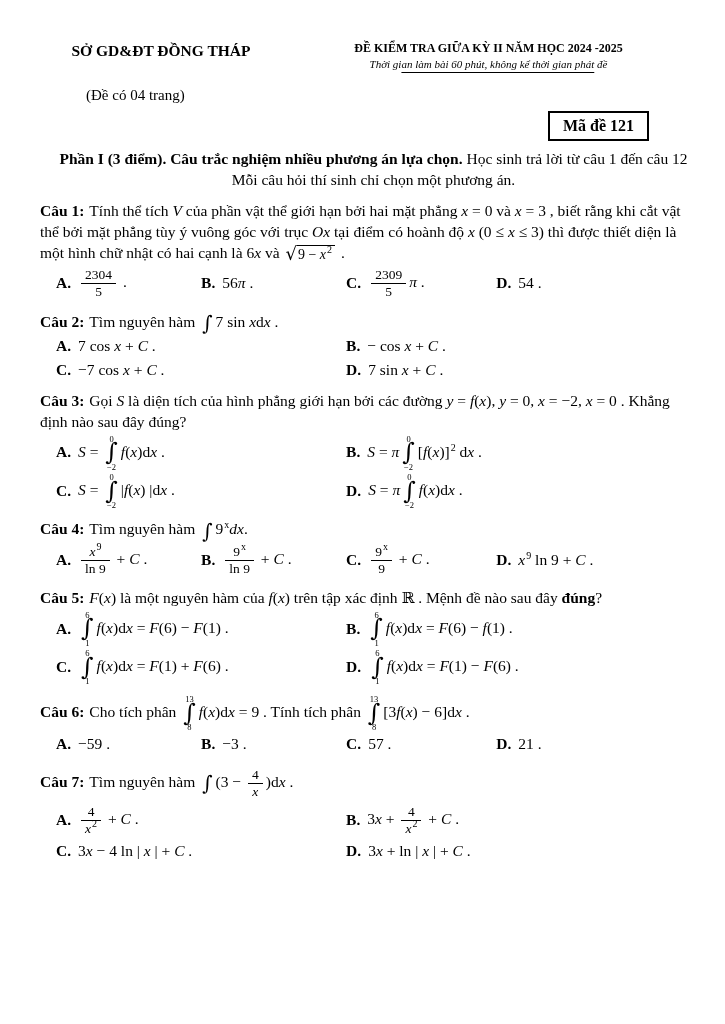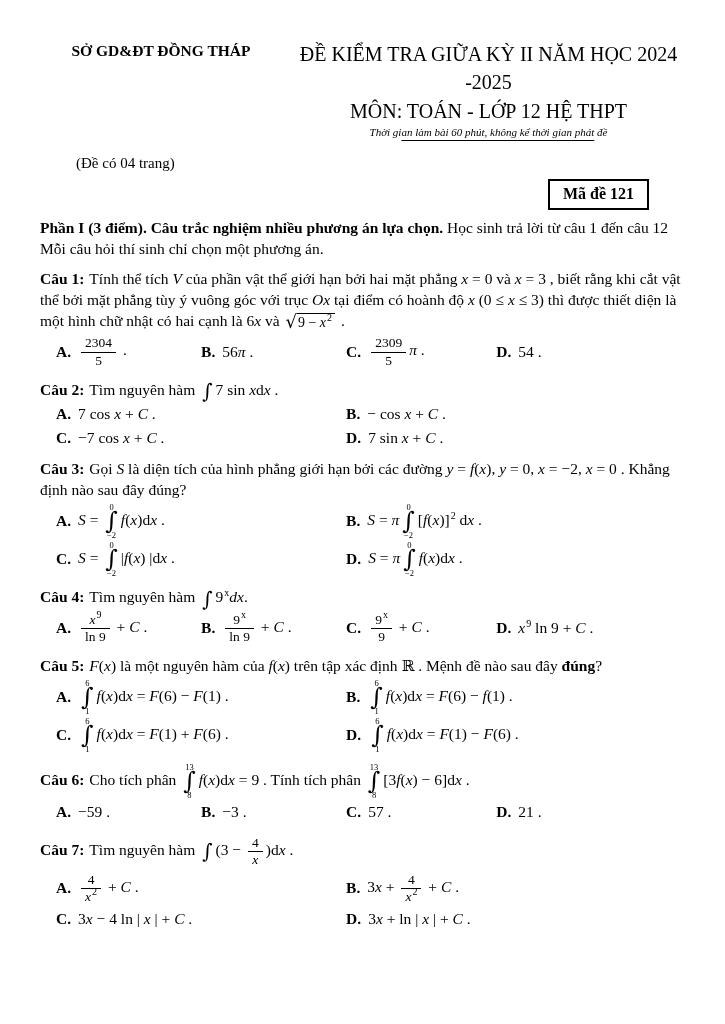--- a/index.html
+++ b/index.html
@@ -6,28 +6,28 @@
   body{
     width:725px;height:1024px;overflow:hidden;background:#ffffff;color:#000;
     font-family:"Liberation Serif","DejaVu Serif","DejaVu Sans",serif;
     font-size:15.5px;line-height:1.35;
   }
   .page{padding:40px 30px 26px 40px;box-sizing:border-box;width:725px;height:1024px;}
   
   .hdr{display:flex;}
   .hdr-left{width:242px;text-align:center;font-weight:bold;font-size:15.5px;line-height:1.42;}
   .hdr-right{flex:1;text-align:center;line-height:1.42;}
-  .hdr-right .ln-bold{font-weight:normal;font-size:20px;}
+  .hdr-right .ln-bold{font-weight:bold;font-size:12px;}
   .hdr-right .ln-time{font-style:italic;font-size:11px;}
   .underl{text-decoration:underline;text-underline-offset:4px;}
-  .pages-note{margin:12px 0 0 36px;font-size:15px;}
+  .pages-note{margin:12px 0 0 46px;font-size:15px;}
   .code-row{display:flex;justify-content:flex-end;margin:6px 46px 0 0;}
   .code-box{border:2px solid #000;padding:2px 13px 3px 13px;font-weight:bold;font-size:16px;}
   
-  .intro{margin:8px 0 0 0;}
+  .intro{margin:8px 0 0 12px;text-align:center;}
   .intro .b{font-weight:bold;}
   
   .question{margin-top:10px;}
   .qstmt{margin:0;}
   .qlabel{font-weight:bold;margin-right:5px;}
   .opts{margin-top:2px;padding-left:16px;display:grid;align-items:center;row-gap:2px;}
   .opts4{grid-template-columns:22.7% 22.7% 23.5% 31.1%;}
   .opts2{grid-template-columns:45.4% 54.6%;}
   .opt{display:flex;align-items:center;min-height:22px;}
   .olabel{font-weight:bold;margin-right:7px;}
@@ -54,21 +54,20 @@
 <body>
 
 <div class="page">
 
   <div class="hdr">
     <div class="hdr-left">
       <div>SỞ GD&amp;ĐT ĐỒNG THÁP</div>
     </div>
     <div class="hdr-right">
       <div class="ln-bold">ĐỀ KIỂM TRA GIỮA KỲ II NĂM HỌC 2024 -2025</div>
-      <div class="ln-bold">MÔN: TOÁN - LỚP 12 HỆ THPT</div>
       <div class="ln-time"><span>Thời gi</span><span class="underl">an làm bài 60 phút, không kể thời gian phát</span><span> đề</span></div>
     </div>
   </div>
 
   <div class="pages-note">(Đề có 04 trang)</div>
 
   <div class="code-row">
     <span class="code-box">Mã đề 121</span>
   </div>
 

